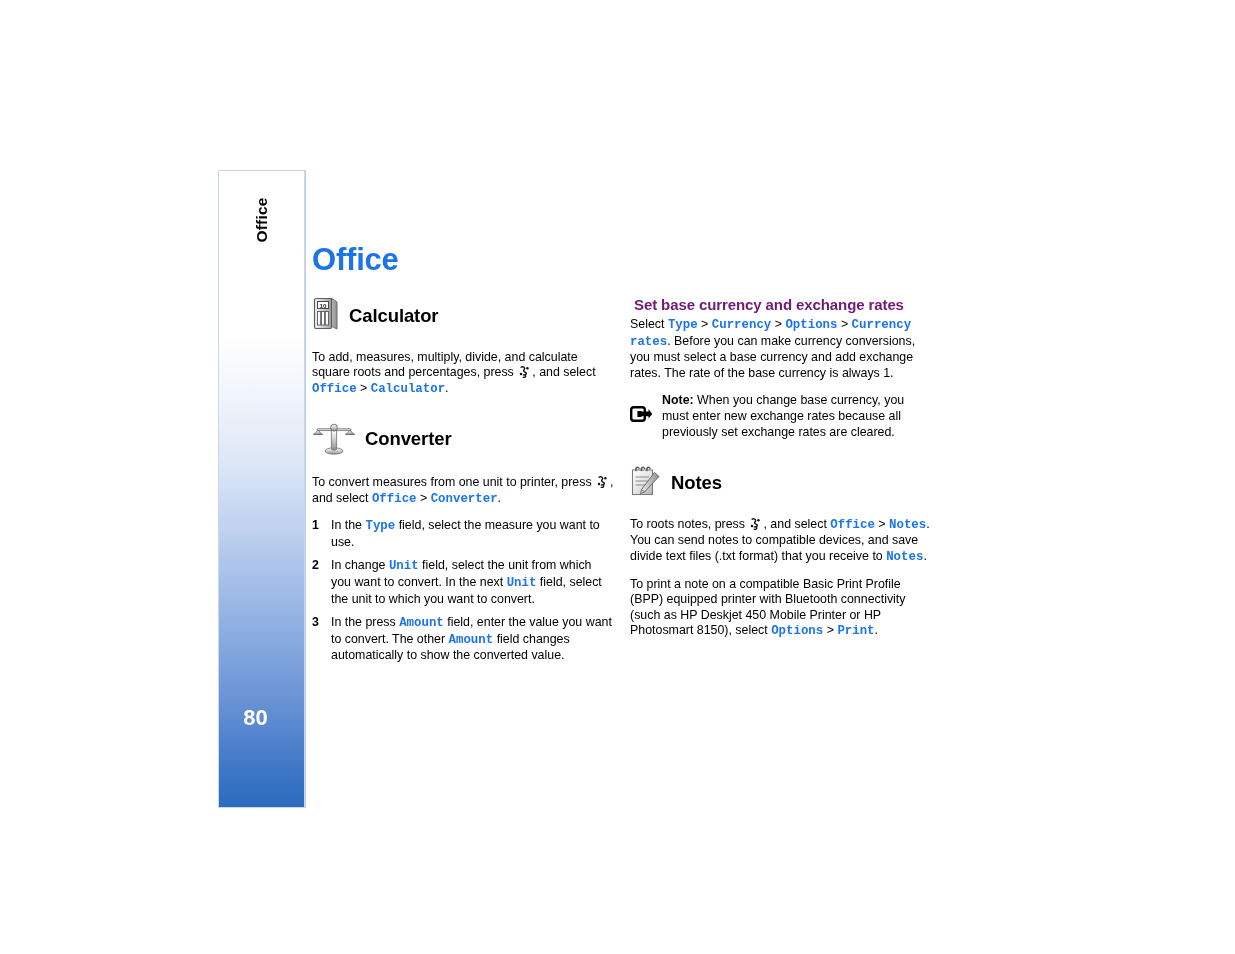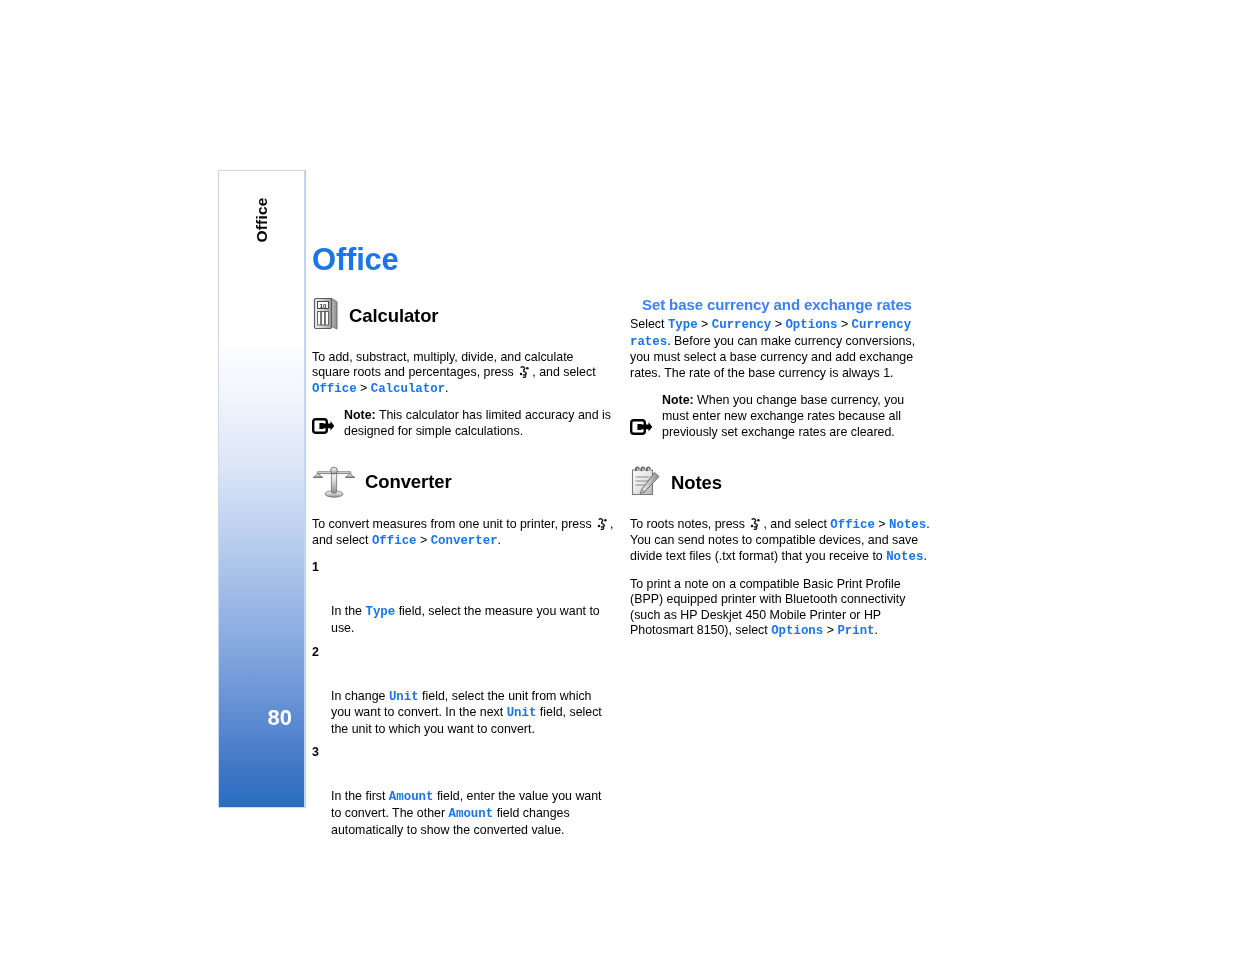--- a/index.html
+++ b/index.html
@@ -55,21 +55,21 @@
     font-weight: bold;
     letter-spacing: 0.2px;
     color: #000000;
     white-space: nowrap;
   }
   #page-number {
     position: absolute;
     left: 0;
     right: 12px;
     top: 534px;
-    text-align: right;
+    text-align: center;
     font-size: 22px;
     font-weight: bold;
     color: #ffffff;
   }
 
   
   #side-rule {
     position: absolute;
     left: 305px;
     top: 170px;
@@ -107,22 +107,22 @@
   .sec-title {
     font-size: 18.5px;
     font-weight: bold;
     color: #000000;
     letter-spacing: -0.1px;
     line-height: 1;
   }
   .sub-head {
     font-size: 15px;
     font-weight: bold;
-    color: #3b82f6;
-    margin: 0 0 3px 12px;
+    color: #701a75;
+    margin: 0 0 3px 4px;
     line-height: 1.2;
     letter-spacing: -0.1px;
   }
 
   
   p.body { margin: 0 0 11px 0; }
   .lnk {
     color: #1b75e8;
     font-weight: bold;
     font-family: Liberation Mono, monospace;
@@ -137,21 +137,21 @@
     position: relative;
     vertical-align: -2px;
     margin: 0 2px;
   }
   .keyglyph svg { display: block; }
 
   
   .note {
     display: flex;
     gap: 9px;
-    align-items: flex-end;
+    align-items: center;
     margin: 0 0 14px 0;
   }
   .note-body { flex: 1; }
   .note-body b { font-weight: bold; }
 
   
   ol.steps {
     margin: 0;
     padding: 0;
     list-style: none;
@@ -160,21 +160,21 @@
     display: flex;
     gap: 9px;
     margin-bottom: 8px;
   }
   ol.steps li .num {
     width: 10px;
     flex: 0 0 10px;
     font-weight: bold;
     text-align: left;
   }
-  ol.steps li .txt { flex: 1; margin-top: 44px; }
+  ol.steps li .txt { flex: 1; }
 
   
   .icon-sec { flex: 0 0 auto; display: block; }
 </style>
 </head>
 <body>
 
 <div id="page">
 
   <div id="side-tab">
@@ -206,37 +206,27 @@
           <rect x="5.5" y="4.5" width="11" height="7" fill="#ffffff" stroke="#4a4a4a" stroke-width="1"></rect>
           <text x="14.5" y="10.6" font-family="Liberation Sans, sans-serif" font-size="6.2" font-weight="bold" fill="#2a2a2a" text-anchor="end">10</text>
           <rect x="5.5" y="14.5" width="3.2" height="13.5" fill="#fbfbfb" stroke="#5a5a5a" stroke-width="0.9"></rect>
           <rect x="9.4" y="14.5" width="3.2" height="13.5" fill="#fbfbfb" stroke="#5a5a5a" stroke-width="0.9"></rect>
           <rect x="13.3" y="14.5" width="3.2" height="13.5" fill="#fbfbfb" stroke="#5a5a5a" stroke-width="0.9"></rect>
         </svg>
       </span>
       <span class="sec-title">Calculator</span>
     </div>
 
-    <p class="body"><span>To add, substract, multiply, divide, and calculate square roots and percentages, press </span><span class="keyglyph"><svg width="11" height="12" viewBox="0 0 11 12">
+    <p class="body"><span>To add, measures, multiply, divide, and calculate square roots and percentages, press </span><span class="keyglyph"><svg width="11" height="12" viewBox="0 0 11 12">
             <path d="M2.2 1.2 C3.6 0.4 5.3 0.8 5.6 2.1 C5.9 3.4 4.4 3.9 4.7 5.1 C5.0 6.3 7.0 5.9 7.2 7.2 C7.4 8.5 5.9 9.3 4.4 8.9" fill="none" stroke="#111" stroke-width="1.5" stroke-linecap="round"></path>
             <circle cx="8.4" cy="2.3" r="1.25" fill="#111"></circle>
             <circle cx="2.0" cy="8.1" r="1.25" fill="#111"></circle>
             <path d="M6.6 9.6 C6.9 11.1 5.4 11.9 4.3 11.3" fill="none" stroke="#111" stroke-width="1.4" stroke-linecap="round"></path>
           </svg></span><span>, and select </span><span class="lnk">Office</span><span class="gt"> &gt; </span><span class="lnk">Calculator</span><span>.</span></p>
 
-    <div class="note">
-      <span class="icon-sec">
-        <svg width="23" height="17" viewBox="0 0 23 17">
-          <rect x="1.2" y="1.2" width="13.6" height="13.6" rx="2.6" fill="#ffffff" stroke="#000000" stroke-width="2.4"></rect>
-          <path d="M7.4 5.0 L11.4 5.0 L11.4 11.0 L7.4 11.0 Z" fill="#000000"></path>
-          <path d="M10.6 5.4 L18.5 5.4 L18.5 3.0 L22.3 7.9 L18.5 12.6 L18.5 10.3 L10.6 10.3 Z" fill="#000000"></path>
-        </svg>
-      </span>
-      <div class="note-body"><b>Note:</b><span> This calculator has limited accuracy and is designed for simple calculations.</span></div>
-    </div>
 
     <div class="sec-head-row tight" style="margin-top:22px;">
       <span class="icon-sec">
         <svg width="44" height="36" viewBox="0 0 44 36">
           <defs>
             <linearGradient id="gmet" x1="0" y1="0" x2="0" y2="1">
               <stop offset="0" stop-color="#ffffff"></stop>
               <stop offset="0.4" stop-color="#d8d8d8"></stop>
               <stop offset="1" stop-color="#8e8e8e"></stop>
             </linearGradient>
@@ -274,21 +264,21 @@
         <li>
           <span class="num">1</span>
           <span class="txt"><span>In the </span><span class="lnk">Type</span><span> field, select the measure you want to use.</span></span>
         </li>
         <li>
           <span class="num">2</span>
           <span class="txt"><span>In change </span><span class="lnk">Unit</span><span> field, select the unit from which you want to convert. In the next </span><span class="lnk">Unit</span><span> field, select the unit to which you want to convert.</span></span>
         </li>
         <li>
           <span class="num">3</span>
-          <span class="txt"><span>In the first </span><span class="lnk">Amount</span><span> field, enter the value you want to convert. The other </span><span class="lnk">Amount</span><span> field changes automatically to show the converted value.</span></span>
+          <span class="txt"><span>In the press </span><span class="lnk">Amount</span><span> field, enter the value you want to convert. The other </span><span class="lnk">Amount</span><span> field changes automatically to show the converted value.</span></span>
         </li>
       </ol>
 
   </div>
 
   <div class="col" id="col-right">
 
     <h2 class="sub-head">Set base currency and exchange rates</h2>
 
     <p class="body"><span>Select </span><span class="lnk">Type</span><span class="gt"> &gt; </span><span class="lnk">Currency</span><span class="gt"> &gt; </span><span class="lnk">Options</span><span class="gt"> &gt; </span><span class="lnk">Currency rates</span><span>. Before you can make currency conversions, you must select a base currency and add exchange rates. The rate of the base currency is always 1.</span></p>

